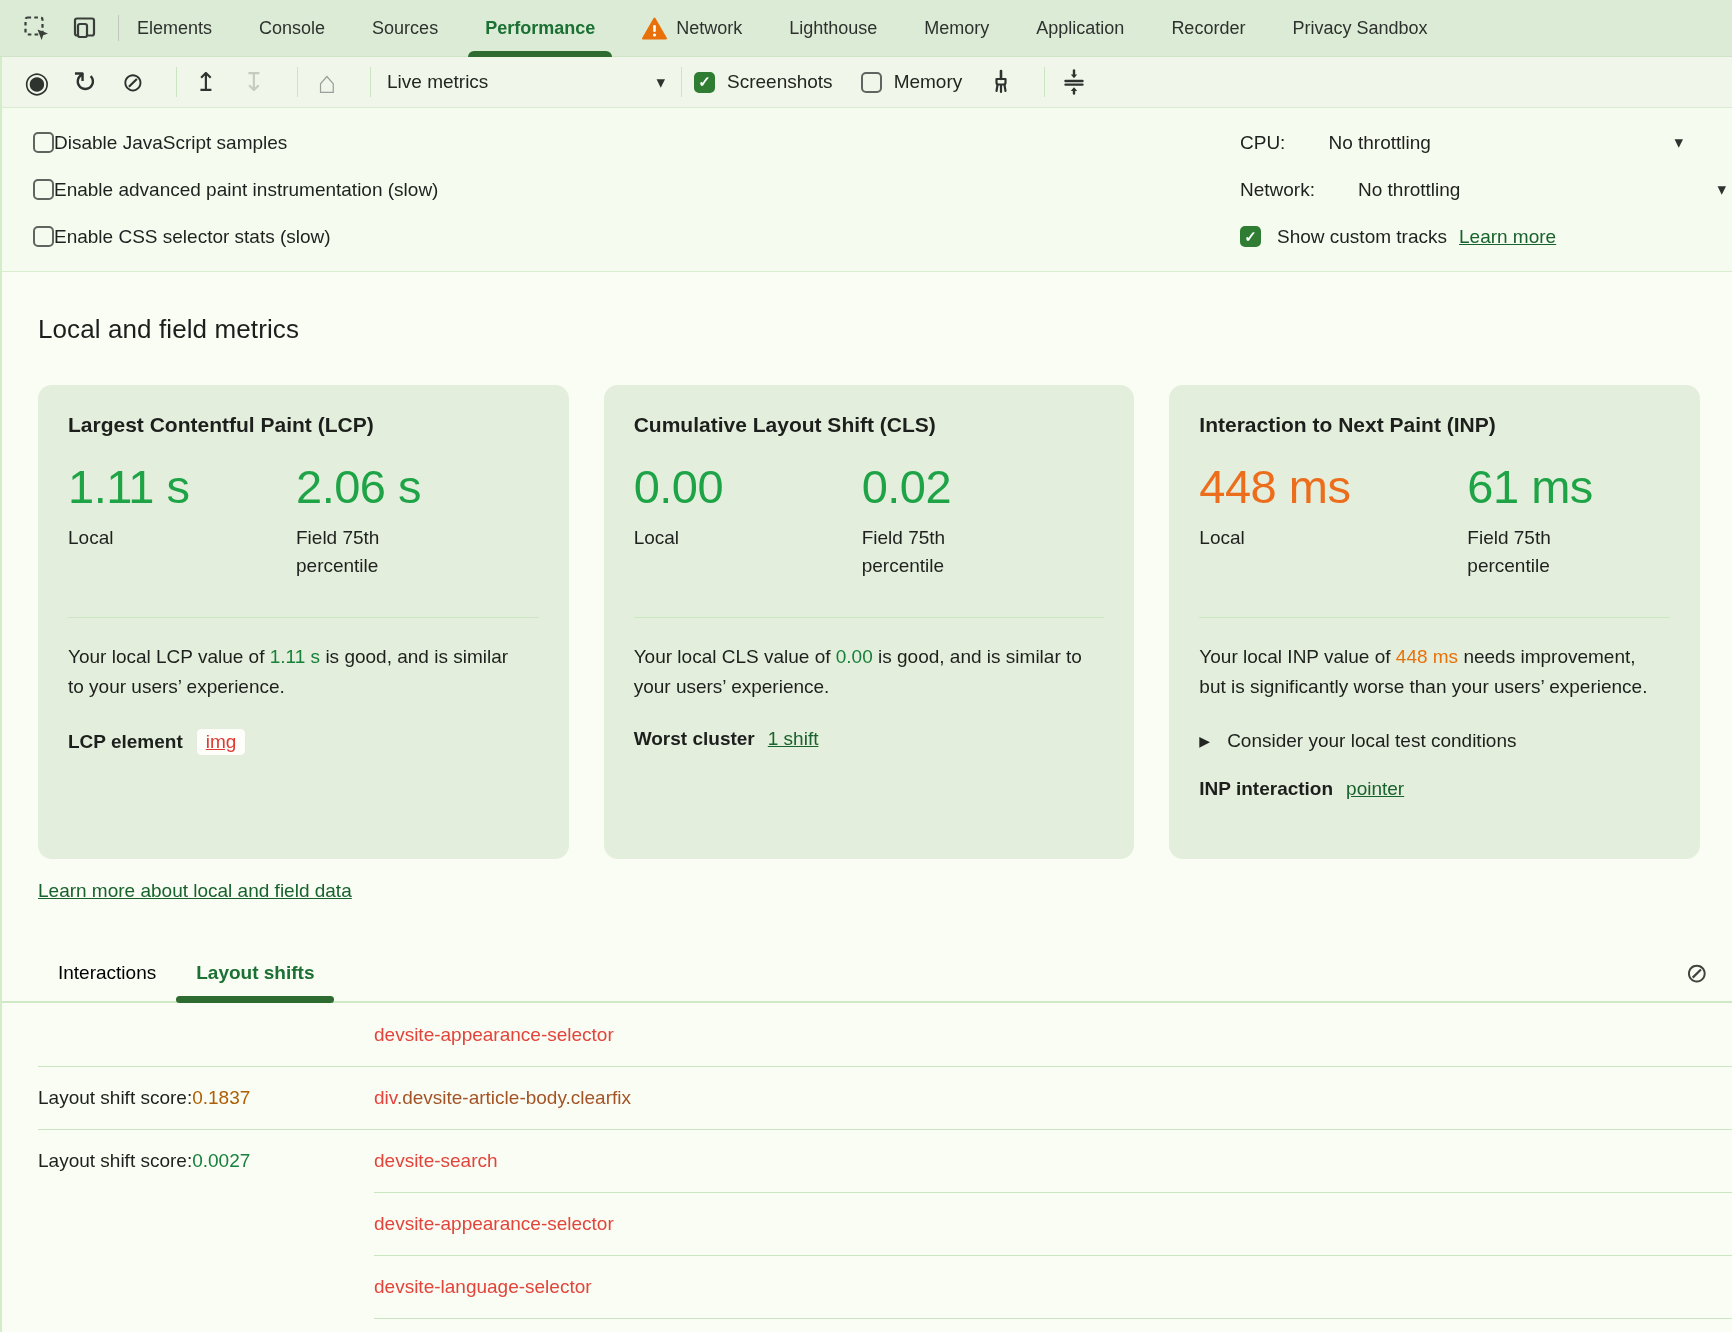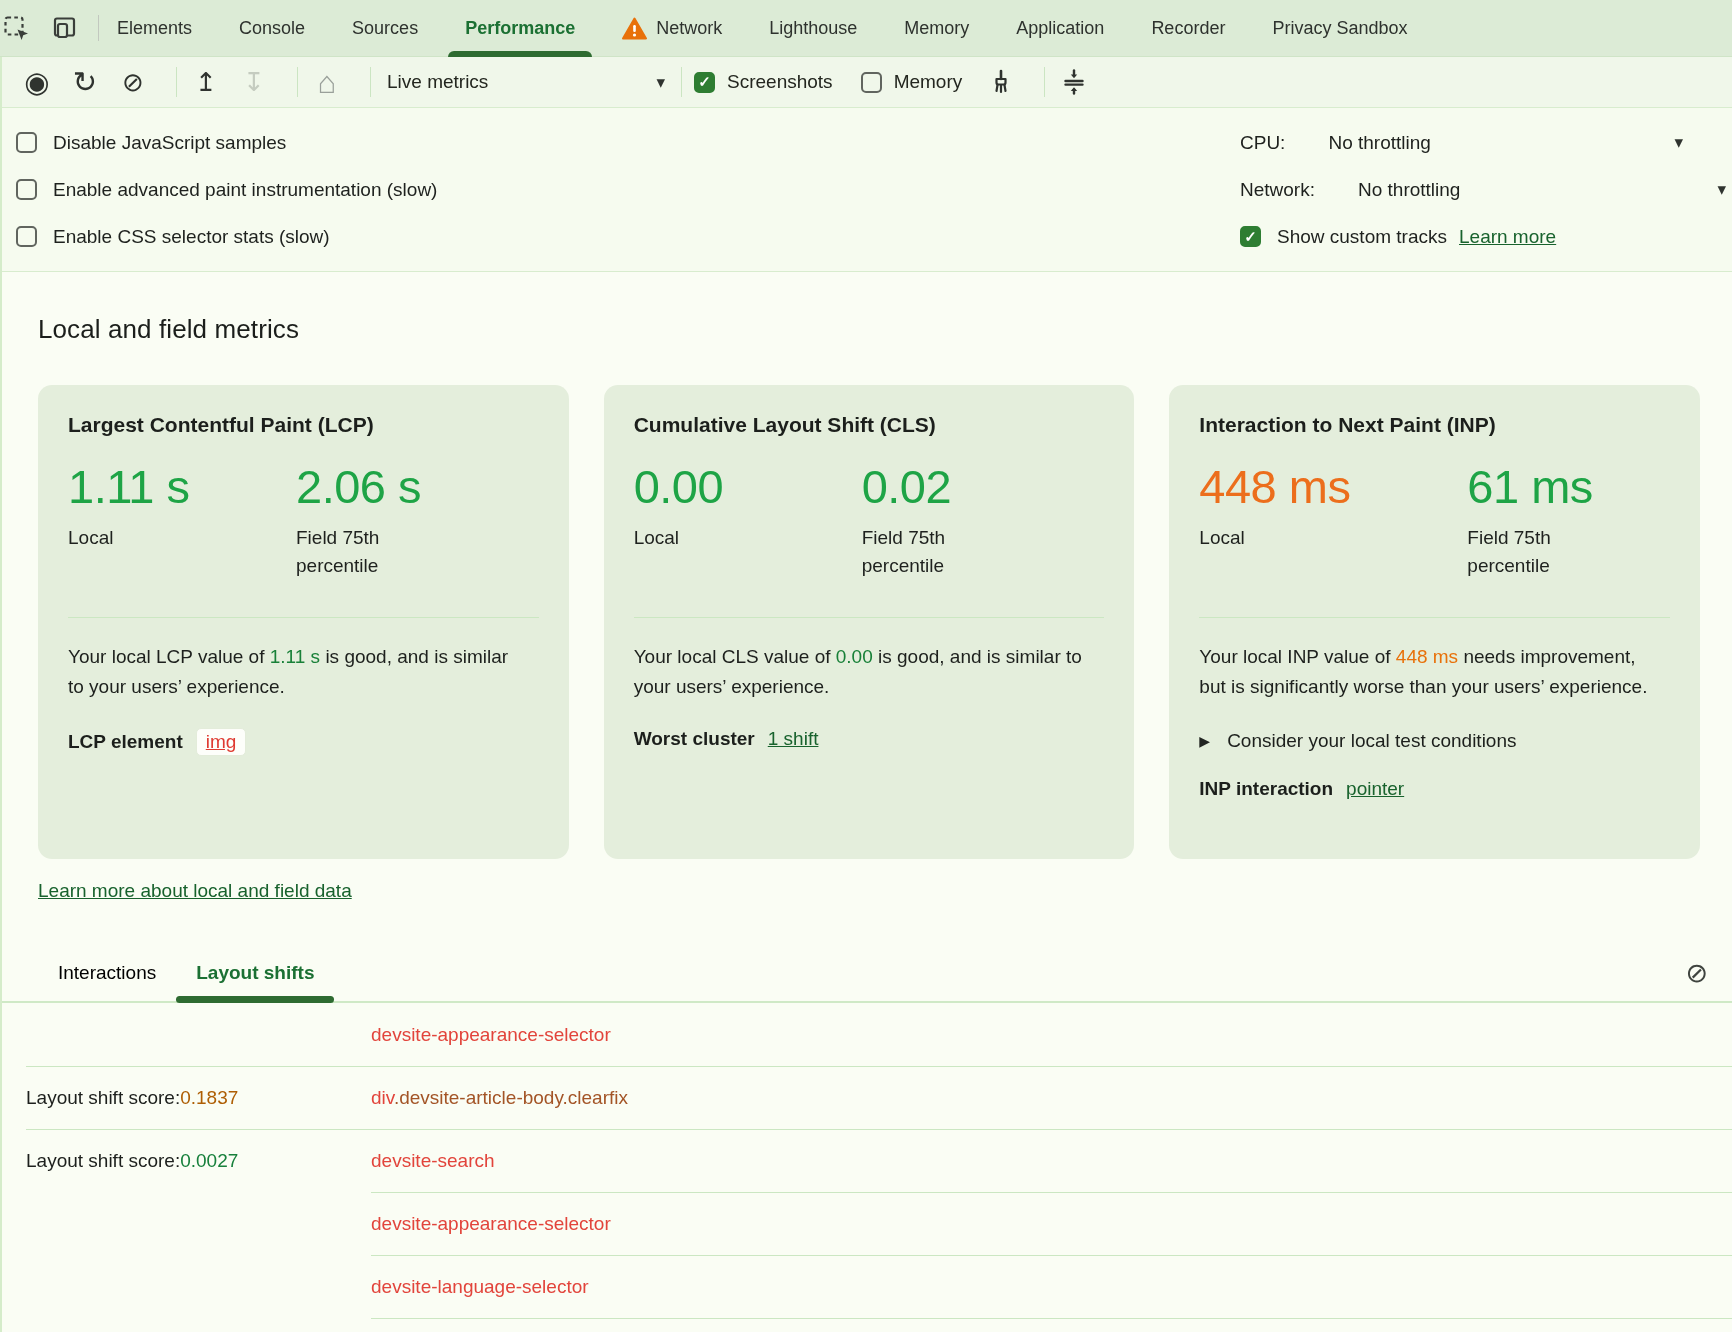--- a/index.html
+++ b/index.html
@@ -5,21 +5,21 @@
   * { margin:0; padding:0; box-sizing:border-box; }
   html,body { width:1732px; height:1332px; overflow:hidden; }
   body {
     font-family:"Liberation Sans", sans-serif;
     background:#fafdf4; color:#1d201d; position:relative;
   }
   
   .tabbar{
     position:absolute; top:0; left:0; right:0; height:57px;
     background:#dcebd6; border-bottom:1px solid #cfe4c7;
-    display:flex; align-items:center; white-space:nowrap;
+    display:flex; align-items:center; padding-left:20px; white-space:nowrap;
   }
   .tbicon{ width:32px; height:32px; display:flex; align-items:center; justify-content:center; margin-right:16px; flex:none;}
   .vsep-dark{ width:1px; height:26px; background:#c2c8bf; margin:0 18px 0 2px; flex:none;}
   .tab{ font-size:18px; color:#2e322e; margin-right:47px; height:57px; display:flex; align-items:center; position:relative; flex:none;}
   .tab.active{ color:#1b7033; font-weight:600;}
   .tab.active::after{ content:""; position:absolute; left:-17px; right:-17px; bottom:0; height:6px; background:#2e6b31; border-radius:6px 6px 0 0;}
   .warn-ico{ margin-right:9px; display:flex; }
   
   .panel{ position:absolute; top:57px; left:0; right:0; bottom:0; border-left:2px solid #d5ecca; background:#fafdf4;}
   
@@ -31,21 +31,21 @@
   .tool.disabled{ color:#c5ccc0; }
   .tool.gray{ color:#9aa09a; font-size:31px;}
   .vsep{ width:1px; height:30px; background:#cbe5c2; margin:0 12px; flex:none;}
   .livemetrics{ display:flex; align-items:center; justify-content:space-between; width:278px; font-size:19px; color:#23261f; margin:0 4px; flex:none;}
   .caret{ font-size:17px; color:#2f332f; }
   .cbrow{ display:flex; align-items:center; gap:12px; font-size:19px; color:#23261f; flex:none;}
   .checkbox{ width:21px; height:21px; border:2px solid #61655f; border-radius:5px; background:transparent; flex:none;}
   .checkbox.checked{ background:#2e7d32; border-color:#2e7d32; color:#fff; display:flex; align-items:center; justify-content:center; font-size:15px; font-weight:700;}
   
   .optsec{ height:164px; background:#f6fbef; border-bottom:1px solid #d8ecce; padding-top:11px; position:relative;}
-  .optrow{ height:47px; display:flex; align-items:center; gap:16px; padding-left:14px; font-size:19px; color:#1e211e;}
+  .optrow{ height:47px; display:flex; align-items:center; gap:0; padding-left:31px; font-size:19px; color:#1e211e;}
   .throttle{ position:absolute; top:11px; left:1238px; right:13px;}
   .throttle .trow{ height:47px; display:flex; align-items:center; font-size:19px; color:#1e211e; position:relative;}
   .tlabel{ margin-right:43px; }
   .tcaret1{ position:absolute; right:36px; }
   .tcaret2{ position:absolute; right:-7px; }
   .glink{ color:#18622d; text-decoration:underline; cursor:pointer;}
   .throttle .glink{ margin-left:12px; }
   
   .content{ padding:0 0 0 0; }
   .h1{ margin:42px 0 0 36px; font-size:26px; font-weight:400; color:#1b1e1b; letter-spacing:.1px;}
@@ -70,21 +70,21 @@
   .disclosure{ margin-top:28px; display:flex; align-items:center; gap:17px; font-size:19px; font-weight:500; color:#1c1f1c; cursor:pointer;}
   .tri{ font-size:14px; color:#222522;}
   .linkrow{ margin:21px 0 0 36px; font-size:19px;}
   
   .logtabs{ margin-top:43px; height:58px; border-bottom:2px solid #cfe9c6; display:flex; align-items:center; position:relative;}
   .ltab{ font-size:19px; padding:0 20px; height:100%; display:flex; align-items:center; position:relative; color:#000000; font-weight:500; cursor:pointer;}
   .ltab:first-child{ margin-left:36px;}
   .ltab.active{ color:#1b7033; font-weight:600;}
   .ltab.active::after{ content:""; position:absolute; left:0; right:0; bottom:-2px; height:7px; border-radius:7px; background:#2e6b31;}
   .logclear{ margin-left:auto; margin-right:24px; font-size:27px; color:#3f443f; cursor:pointer; line-height:1;}
-  .lrow{ margin-left:24px; height:63px; display:flex; align-items:stretch; font-size:19px;gap:9px;}
+  .lrow{ margin-left:36px; height:63px; display:flex; align-items:stretch; font-size:19px;}
   .lrow.full{ border-top:1px solid #cbe7c2;}
   .lrow .c1{ width:336px; flex:none; display:flex; align-items:center; color:#1d201d;}
   .lrow .c2{ flex:1; display:flex; align-items:center;}
   .lrow.partial .c2{ border-top:1px solid #cbe7c2;}
   .score-orange{ color:#ae5e04;}
   .score-green{ color:#17803c;}
   .node{ cursor:pointer; }
   .node .tag{ color:#e2443b;}
   .node .rest{ color:#a35426;}
   svg{ display:block; }

